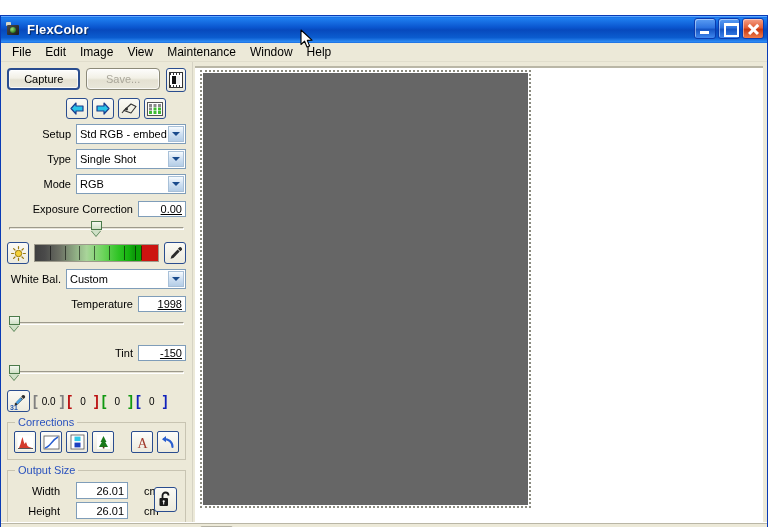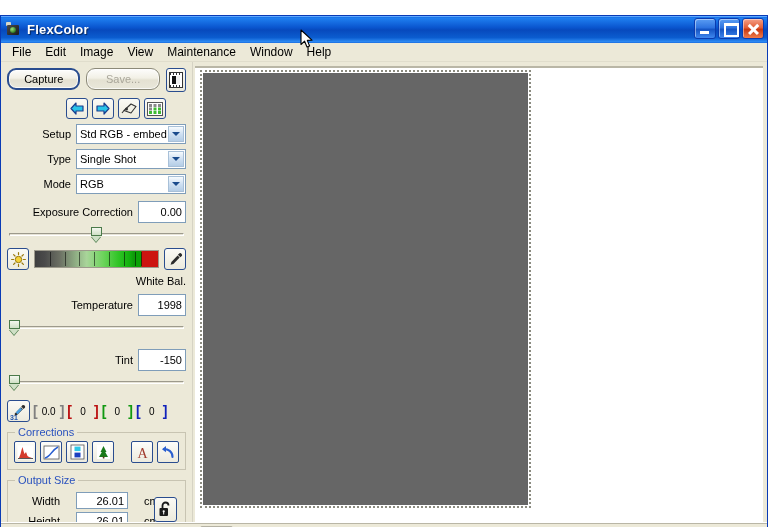--- a/index.html
+++ b/index.html
@@ -132,21 +132,21 @@
 
   
   #top-button-row {
     display: flex; align-items: flex-start; gap: 6px;
     margin-top: 2px;
   }
   .xp-button {
     height: 22px;
     background: linear-gradient(to bottom,#fdfdfc 0%,#f2f0e6 45%,#e4e1d2 55%,#e9e7da 100%);
     border: 1px solid #8c8a79;
-    border-radius: 9px;
+    border-radius: 4px;
     font-size: 11px; color: #000;
     display: flex; align-items: center; justify-content: center;
     cursor: pointer;
     box-shadow: inset 0 0 0 1px rgba(255,255,255,0.7);
   }
   #capture-button {
     width: 80px;
     border: 2px solid #2a4d8f;
     font-weight: normal;
   }
@@ -239,28 +239,29 @@
   
   .num-row {
     display: flex; align-items: center; gap: 5px;
     margin-top: 7px;
   }
   .num-label {
     font-size: 11px; color: #000; text-align: right;
     flex: 1 1 auto; white-space: nowrap;
   }
   .xp-input {
-    flex: 0 0 48px; width: 48px; height: 22px;
+    flex: 0 0 48px; width: 48px; height: 16px;
     background: #fff;
     border: 1px solid #7f9db9;
     font-size: 11px;
     text-align: right;
     padding-right: 3px;
     display: flex; align-items: center; justify-content: flex-end;
     color: #000;
+    text-decoration: underline;
   }
 
   
   .slider-track {
     position: relative;
     height: 16px;
     margin: 3px 2px 0 2px;
   }
   .slider-track .rail {
     position: absolute; left: 0; right: 0; top: 7px; height: 3px;
@@ -604,20 +605,24 @@
         <div id="wb-dropper-button">
           <svg width="15" height="15" viewBox="0 0 15 15">
             <path d="M11.5 1.2 a2 2 0 0 1 2.5 2.5 l-1.6 1.6 -2.5 -2.5 Z" fill="#2b2b2b"></path>
             <path d="M9.6 3.5 l2.1 2.1 -6.3 6.3 -2.8 0.8 0.8 -2.8 Z" fill="#2b2b2b"></path>
           </svg>
         </div>
       </div>
 
       <div class="field-row">
         <span class="field-label">White Bal.</span>
+        <div class="xp-select" style="flex:0 0 120px;width:120px">
+          <span class="sel-text">Custom</span>
+          <span class="sel-arrow"></span>
+        </div>
       </div>
 
       <div class="num-row">
         <span class="num-label">Temperature</span>
         <div class="xp-input">
           <span>1998</span>
         </div>
       </div>
       <div class="slider-track">
         <div class="rail"></div>

